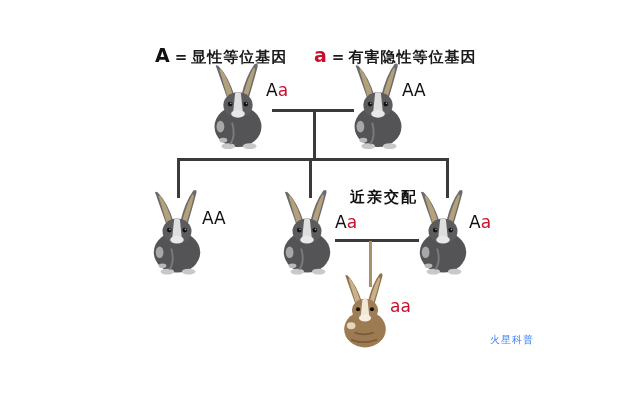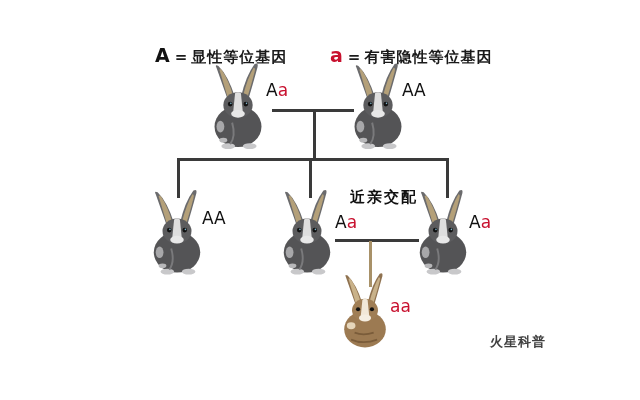--- a/index.html
+++ b/index.html
@@ -10,21 +10,21 @@
     .legend .sym { font-size: 19px; font-weight: bold; margin-right: 4px; }
     .legend .eq { margin-right: 3px; }
     .dom { color: #111; }
     .rec { color: #c8102e; }
     .line { position: absolute; background: #3a3a3a; }
     .line.brown { background: #a89168; }
     .rabbit { position: absolute; }
     .geno { position: absolute; font-size: 17px; font-weight: normal; color: #111; white-space: nowrap; letter-spacing: 0px; }
     .geno .r { color: #c8102e; }
     .caption { position: absolute; font-size: 15px; font-weight: bold; color: #111; white-space: nowrap; letter-spacing: 2px; }
-    .watermark { position: absolute; font-size: 13px; color: #404040; white-space: nowrap; letter-spacing: 1px; font-weight: bold; }
+    .watermark { position: absolute; font-size: 10px; color: #3b82f6; white-space: nowrap; letter-spacing: 1px; }
   </style>
 </head>
 <body>
 
 <svg width="0" height="0" style="position:absolute">
   <defs>
     <symbol id="rabbit-gray" viewBox="0 0 60 90">
       <path d="M20 40 L8 6 Q6 2 10 4 Q20 14 27 36 Z" fill="#6b6b6d"></path>
       <path d="M20 38 L11 8 Q12 6 14 9 Q21 20 25 35 Z" fill="#b4a079"></path>
       <path d="M33 36 Q38 14 47 2 Q51 0 50 5 Q46 20 40 40 Z" fill="#6b6b6d"></path>
@@ -59,21 +59,21 @@
       <path d="M14 78 Q28 84 44 78" stroke="#7a5c3a" stroke-width="2" fill="none"></path>
     </symbol>
   </defs>
 </svg>
 
 <div class="canvas">
 
   <div class="legend" style="left:155px;">
     <span class="sym dom">A</span><span class="eq">=</span><span>显性等位基因</span>
   </div>
-  <div class="legend" style="left:330px;">
+  <div class="legend" style="left:314px;">
     <span class="sym rec">a</span><span class="eq">=</span><span>有害隐性等位基因</span>
   </div>
 
   <div class="line" style="left:272px; top:109px; width:82px; height:3px;"></div>
   <div class="line" style="left:313px; top:110px; width:3px; height:50px;"></div>
   <div class="line" style="left:177px; top:158px; width:272px; height:3px;"></div>
   <div class="line" style="left:177px; top:158px; width:3px; height:40px;"></div>
   <div class="line" style="left:309px; top:158px; width:3px; height:40px;"></div>
   <div class="line" style="left:446px; top:158px; width:3px; height:40px;"></div>
   <div class="line" style="left:335px; top:239px; width:84px; height:3px;"></div>

